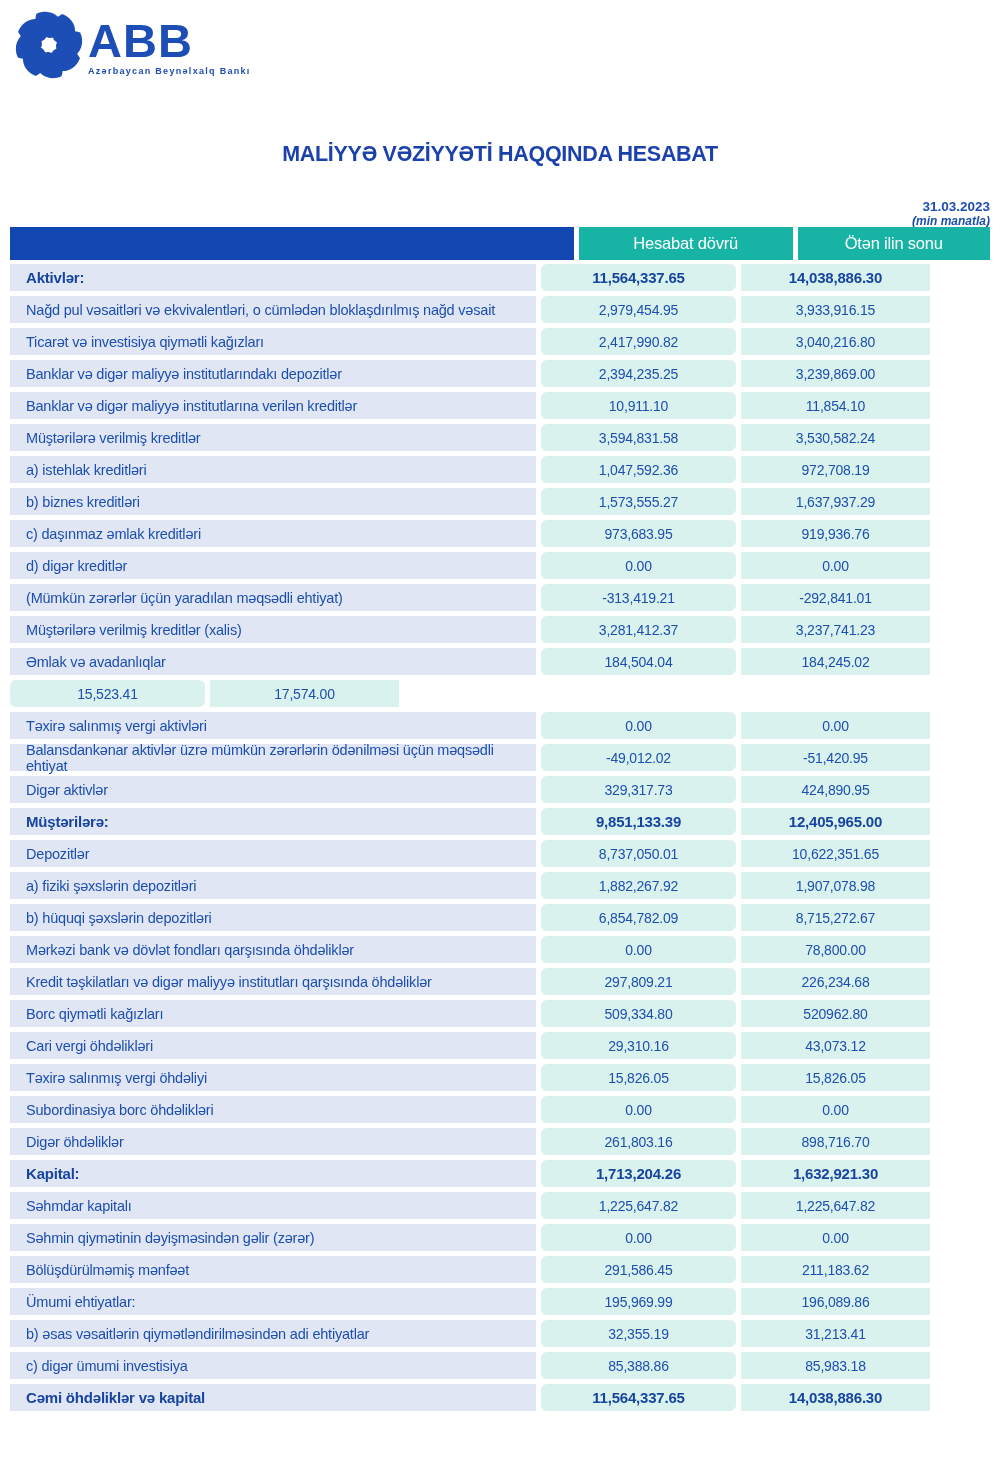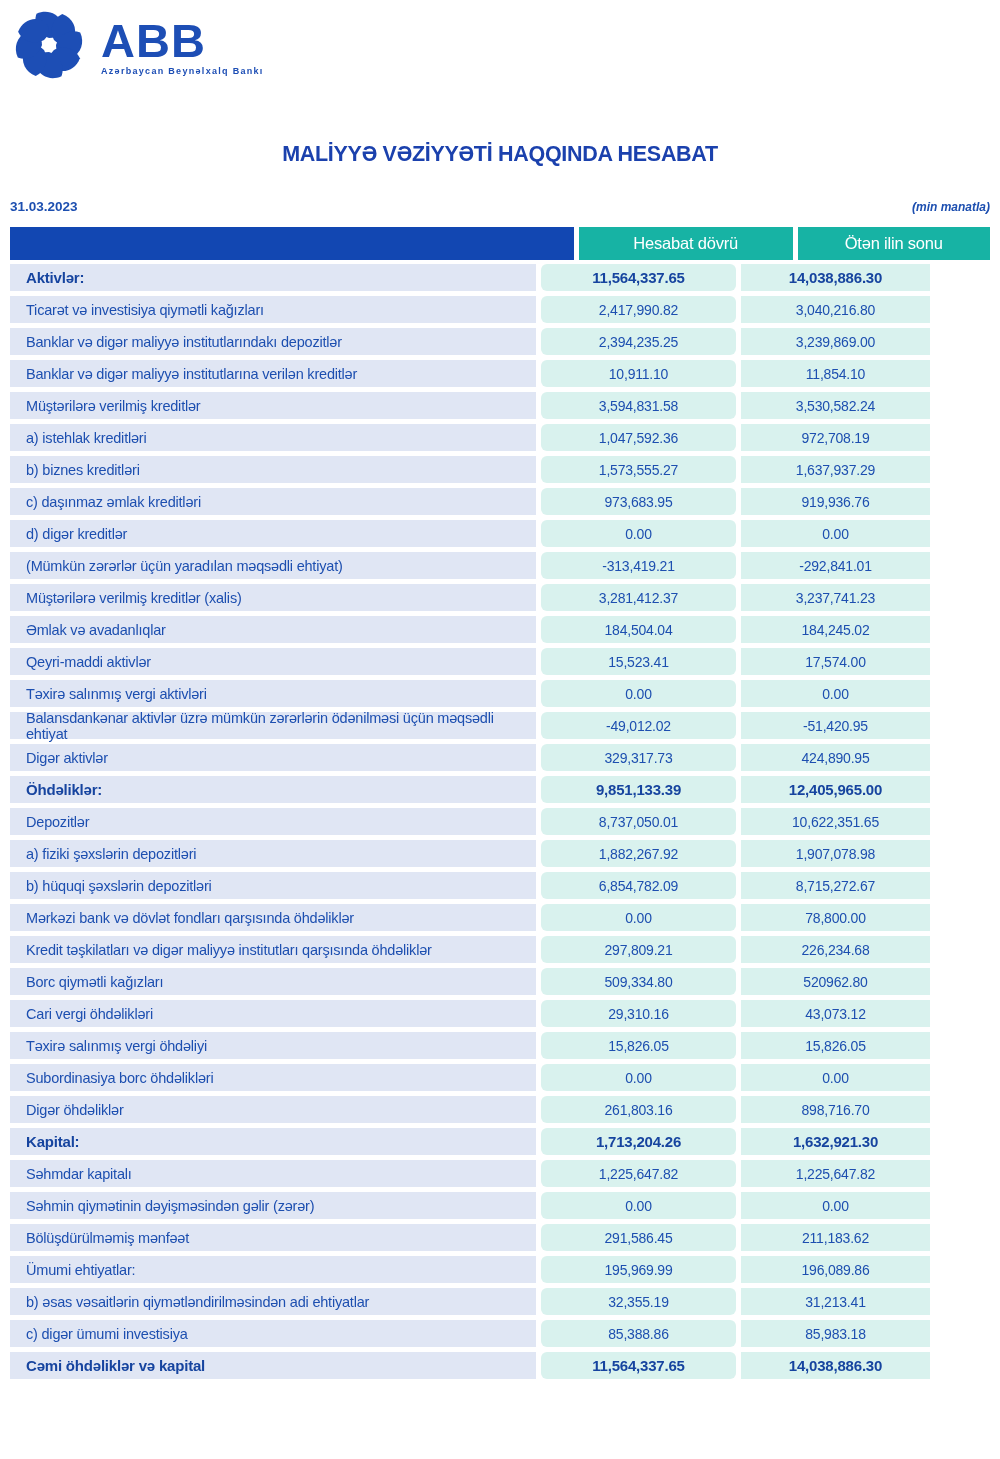--- a/index.html
+++ b/index.html
@@ -7,39 +7,39 @@
   body {
     width:1000px; height:1459px; position:relative;
     font-family:"Liberation Sans", sans-serif;
     overflow:hidden;
   }
   .page { position:absolute; inset:0; }
 
   
   .logo { position:absolute; left:10px; top:6px; display:flex; align-items:flex-start; }
   .logo svg { width:78px; height:78px; display:block; }
-  .logo-text { margin-left:13px; padding-top:16px; }
+  .logo-text { margin-left:0; padding-top:16px; }
   .logo-abb {
     font-size:47px; font-weight:bold; line-height:0.82;
     color:var(--brand-blue); letter-spacing:1px;
   }
   .logo-tagline {
     margin-top:5px; font-size:9px; font-weight:bold;
     letter-spacing:1.3px; color:var(--brand-blue); white-space:nowrap;
   }
 
   
   .title {
     position:absolute; top:142px; left:0; width:100%;
     text-align:center; font-size:21.5px; font-weight:bold;
     letter-spacing:-0.3px; color:var(--title-blue);
   }
   .meta {
     position:absolute; top:199px; left:10px; width:980px;
-    display:flex; justify-content:space-between; align-items:flex-end;
+    display:flex; justify-content:space-between; align-items:flex-end;flex-direction:column;
   }
   .date { font-size:13.5px; font-weight:bold; color:var(--text-blue); }
   .unit { font-size:12px; font-style:italic; font-weight:600; color:var(--text-blue); }
 
   
   .table { position:absolute; top:227px; left:10px; width:980px; }
   .thead { display:flex; gap:5px; height:33px; margin-bottom:4px; }
   .th { display:flex; align-items:center; justify-content:center; }
   .th-label { width:586px; background:var(--header-blue); }
   .th-col   { width:222px; background:var(--header-teal);
@@ -94,20 +94,25 @@
       <div class="th th-col">Hesabat dövrü</div>
       <div class="th th-col th-col2">Ötən ilin sonu</div>
     </div>
     <div class="tbody">
   <div class="row bold">
     <div class="cell cell-label">Aktivlər:</div>
     <div class="cell cell-val cell-current">11,564,337.65</div>
     <div class="cell cell-val cell-previous">14,038,886.30</div>
   </div>
 
+  <div class="row">
+    <div class="cell cell-label">Nağd pul vəsaitləri və ekvivalentləri, o cümlədən bloklaşdırılmış nağd vəsait</div>
+    <div class="cell cell-val cell-current">2,979,454.95</div>
+    <div class="cell cell-val cell-previous">3,933,916.15</div>
+  </div>
 
   <div class="row">
     <div class="cell cell-label">Ticarət və investisiya qiymətli kağızları</div>
     <div class="cell cell-val cell-current">2,417,990.82</div>
     <div class="cell cell-val cell-previous">3,040,216.80</div>
   </div>
 
   <div class="row">
     <div class="cell cell-label">Banklar və digər maliyyə institutlarındakı depozitlər</div>
     <div class="cell cell-val cell-current">2,394,235.25</div>
@@ -162,21 +167,20 @@
     <div class="cell cell-val cell-previous">3,237,741.23</div>
   </div>
 
   <div class="row">
     <div class="cell cell-label">Əmlak və avadanlıqlar</div>
     <div class="cell cell-val cell-current">184,504.04</div>
     <div class="cell cell-val cell-previous">184,245.02</div>
   </div>
 
   <div class="row">
-    <div class="cell cell-label">Qeyri-maddi aktivlər</div>
     <div class="cell cell-val cell-current">15,523.41</div>
     <div class="cell cell-val cell-previous">17,574.00</div>
   </div>
 
   <div class="row">
     <div class="cell cell-label">Təxirə salınmış vergi aktivləri</div>
     <div class="cell cell-val cell-current">0.00</div>
     <div class="cell cell-val cell-previous">0.00</div>
   </div>
 
@@ -186,21 +190,21 @@
     <div class="cell cell-val cell-previous">-51,420.95</div>
   </div>
 
   <div class="row">
     <div class="cell cell-label">Digər aktivlər</div>
     <div class="cell cell-val cell-current">329,317.73</div>
     <div class="cell cell-val cell-previous">424,890.95</div>
   </div>
 
   <div class="row bold">
-    <div class="cell cell-label">Öhdəliklər:</div>
+    <div class="cell cell-label">Müştərilərə:</div>
     <div class="cell cell-val cell-current">9,851,133.39</div>
     <div class="cell cell-val cell-previous">12,405,965.00</div>
   </div>
 
   <div class="row">
     <div class="cell cell-label">Depozitlər</div>
     <div class="cell cell-val cell-current">8,737,050.01</div>
     <div class="cell cell-val cell-previous">10,622,351.65</div>
   </div>
 

